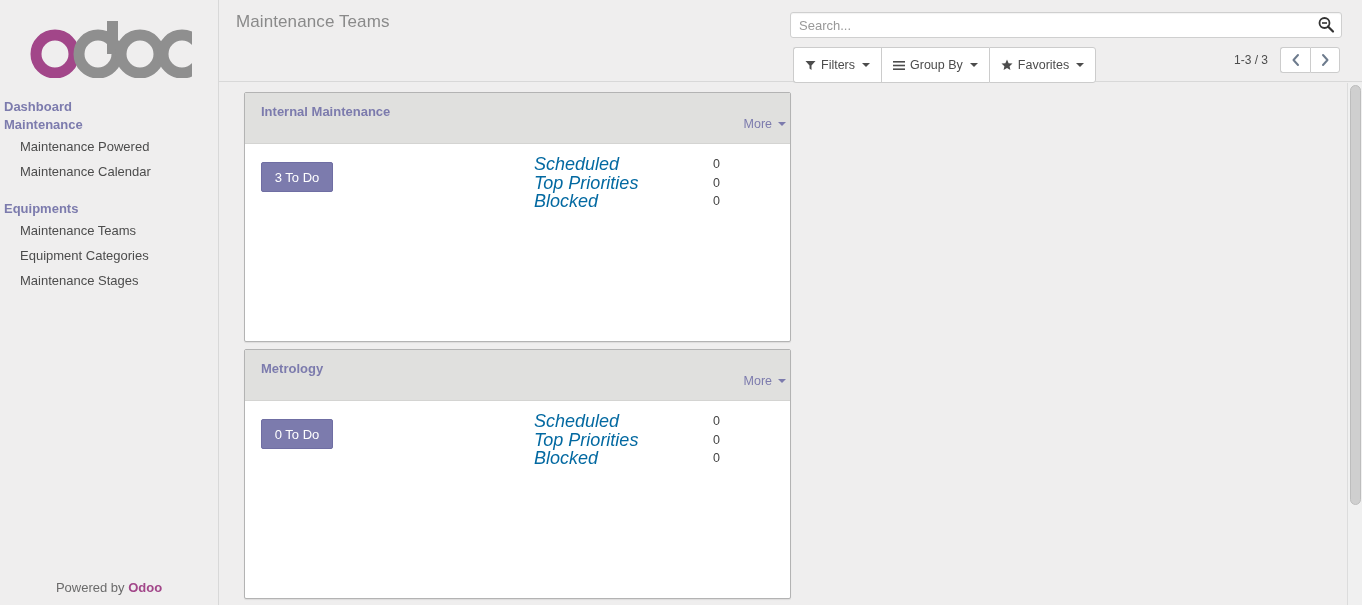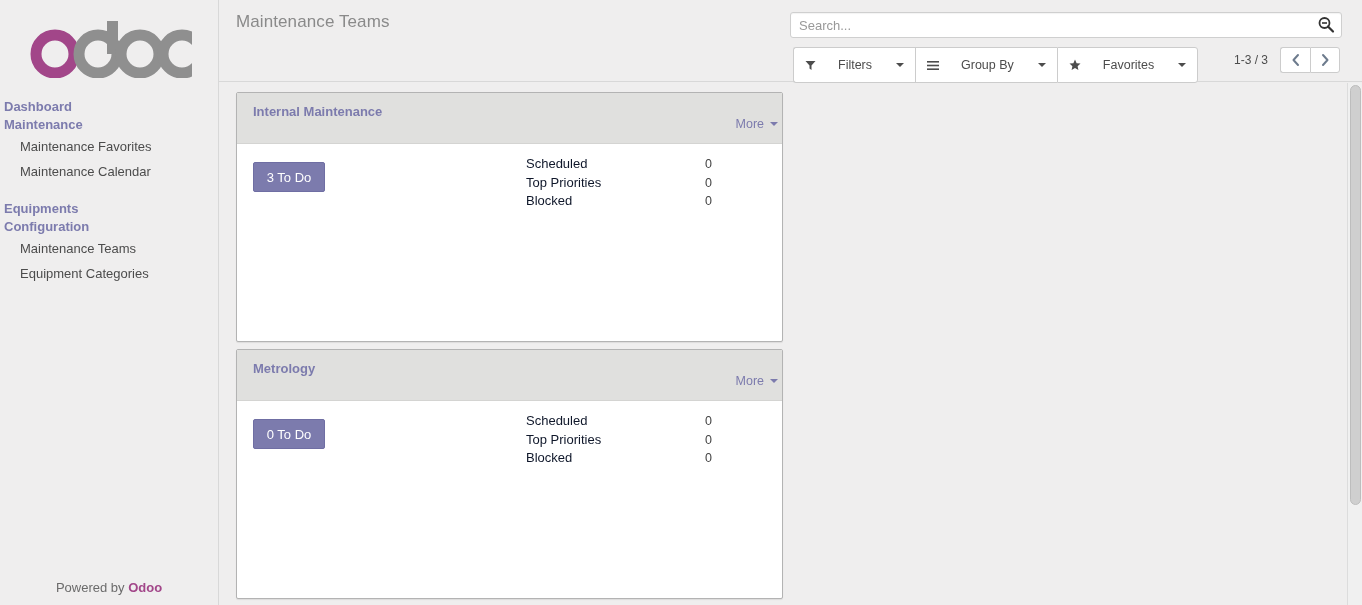--- a/index.html
+++ b/index.html
@@ -95,21 +95,21 @@
     display: flex;
   }
   .btn {
     height: 26px;
     background: #fff;
     border: 1px solid #ccc;
     border-right-width: 0;
     font-size: 12.5px;
     color: #4c4c4c;
     padding: 17px 11px;
-    display: flex; align-items: center; gap: 22px;
+    display: flex; align-items: center; gap: 5px;
     cursor: pointer;
     font-family: "Liberation Sans", sans-serif;
   }
   .btn:first-child { border-radius: 3px 0 0 3px; }
   .btn:last-child { border-radius: 0 3px 3px 0; border-right-width: 1px; }
   .caret {
     width: 0; height: 0;
     border-left: 4px solid transparent;
     border-right: 4px solid transparent;
     border-top: 4px solid #4c4c4c;
@@ -142,21 +142,21 @@
   }
   #cards {
     position: relative;
     padding: 9px 0 0 17px;
     width: 1120px;
     display: flex; flex-wrap: wrap;
     align-content: flex-start;
   }
   .card {
     width: 547px;
-    margin: 0 6px 7px 0;
+    margin: 0 6px 7px 8px;
     background: #fff;
     border: 1px solid #b3b3b3;
     border-radius: 2px;
     box-shadow: 0 1px 1px rgba(0,0,0,.08);
     height: 250px;
     position: relative;
     overflow: hidden;
   }
   .card-header {
     height: 51px;
@@ -196,22 +196,22 @@
   }
   .stats {
     position: absolute; left: 289px; top: 11px;
     width: 186px;
   }
   .stat-row {
     display: flex; justify-content: space-between;
     line-height: 18.6px;
   }
   .stat-label {
-    font-size: 13px; color: #0f172a;
-    text-decoration: none; cursor: pointer;
+    font-size: 18px; color: #0369a1;
+    text-decoration: none; cursor: pointer; font-style: italic;
   }
   .stat-value { font-size: 12.5px; color: #444; }
 
   
   #scrollbar {
     position: absolute; right: 0; top: 83px;
     width: 15px; height: 522px;
     background: #f0f0f0;
     border-left: 1px solid #dcdcdc;
   }
@@ -240,31 +240,31 @@
           <circle cx="156" cy="38" r="19" fill="none" stroke="#8f8f8f" stroke-width="11"></circle>
         </svg>
       </span>
     </div>
 
     <div class="nav-block">
 
       <div>
         <span class="nav-heading first">Dashboard</span>
         <span class="nav-heading">Maintenance</span>
-        <a class="nav-item">Maintenance Favorites</a>
+        <a class="nav-item">Maintenance Powered</a>
         <a class="nav-item">Maintenance Calendar</a>
       </div>
 
       <div class="nav-group-gap"></div>
 
       <div>
         <span class="nav-heading">Equipments</span>
-        <span class="nav-heading">Configuration</span>
         <a class="nav-item">Maintenance Teams</a>
         <a class="nav-item">Equipment Categories</a>
+        <a class="nav-item">Maintenance Stages</a>
       </div>
 
     </div>
 
     <div id="powered">
       <span>Powered by</span>
       <span class="brand">Odoo</span>
     </div>
   </div>
 

